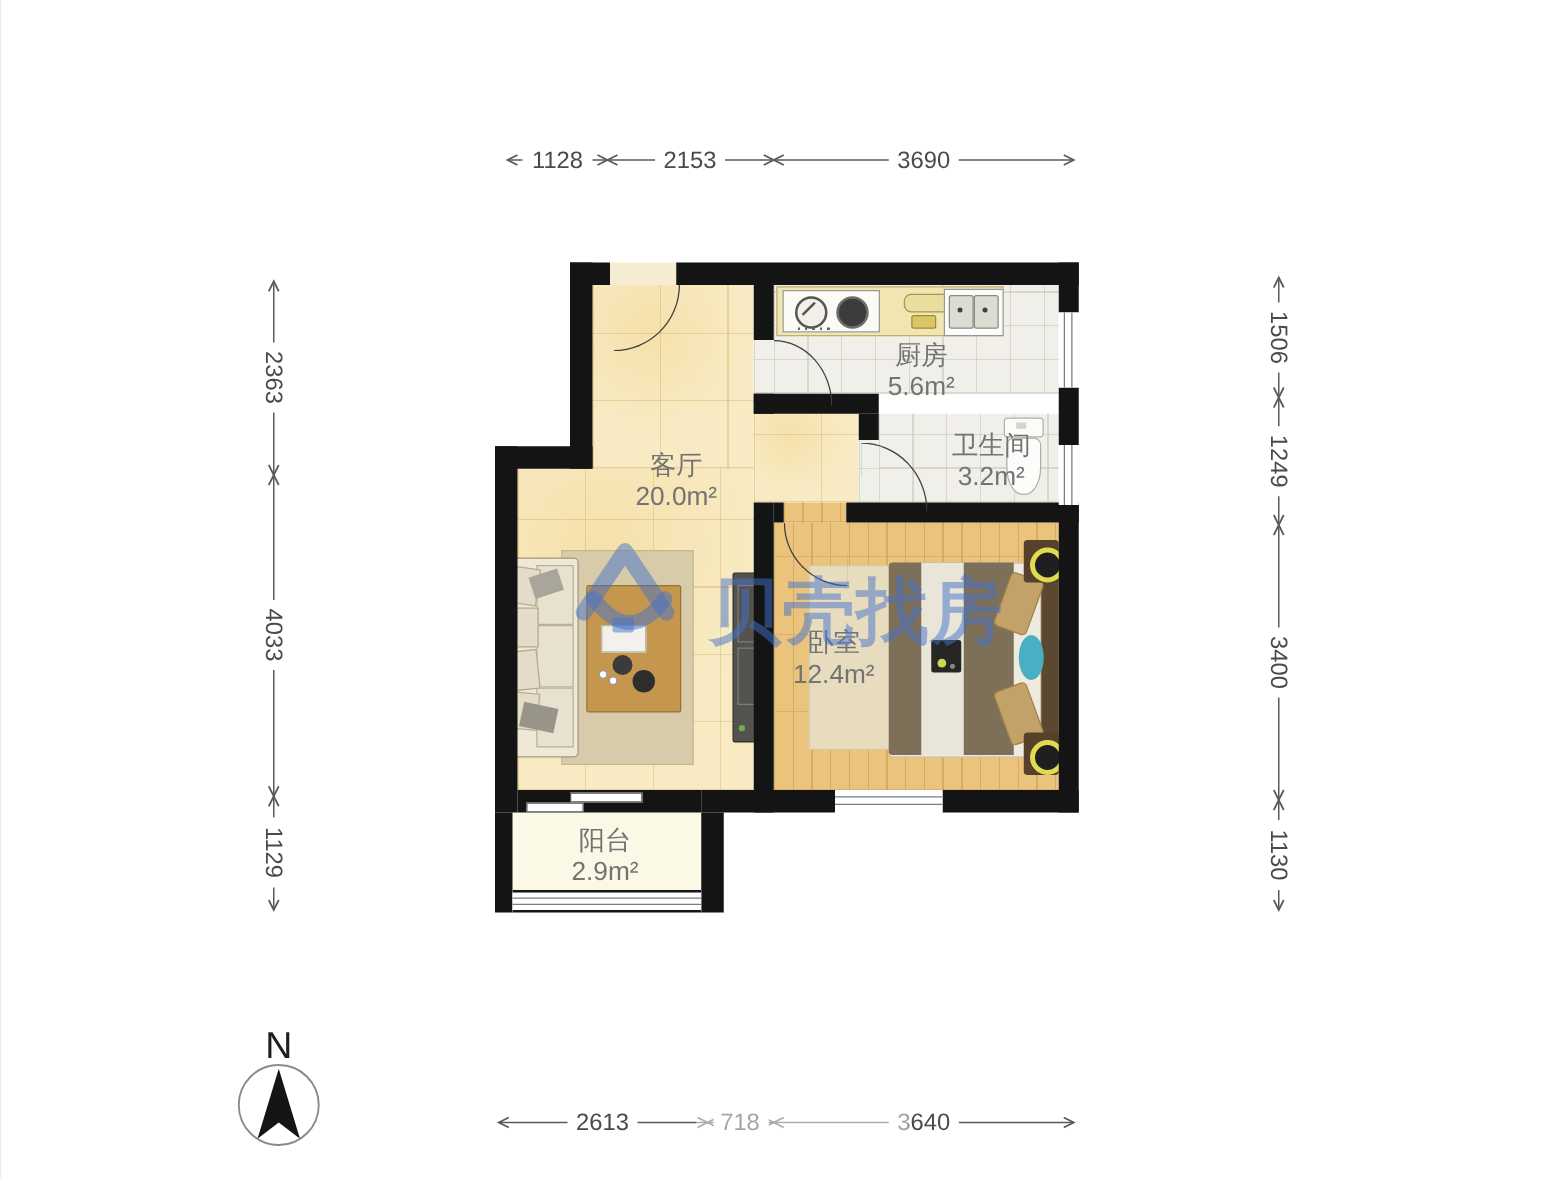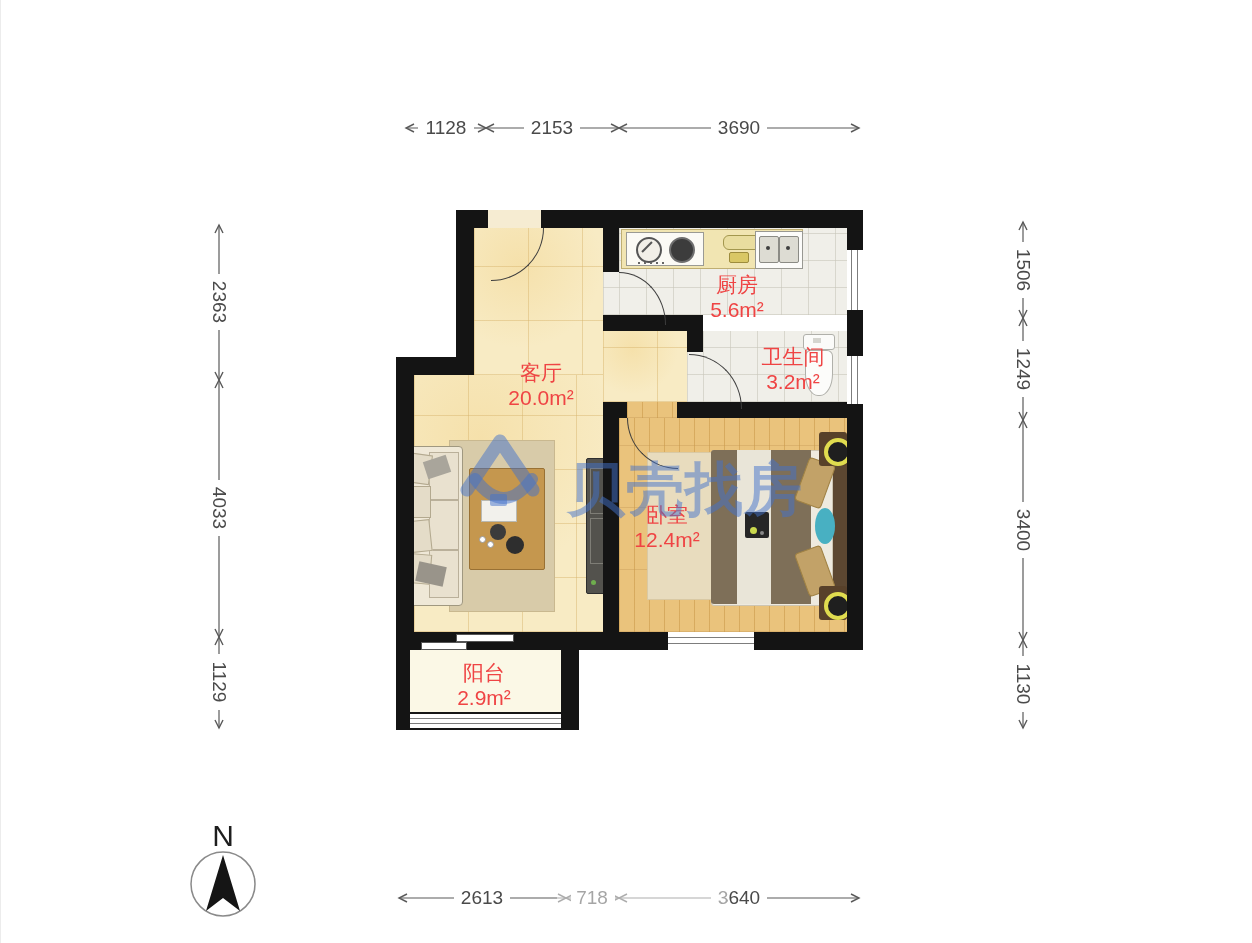--- a/index.html
+++ b/index.html
@@ -20,21 +20,21 @@
                      repeating-linear-gradient(0deg, rgba(150,100,40,.18) 0 1px, transparent 1px 62px);}
   .f-balcony{background-color:#fbf8e6;}
   .win{position:absolute;background:#fff;}
   .winline{position:absolute;background:#7d7d7d;}
   .slot{position:absolute;background:#fff;border:1px solid #555;}
   .arc{position:absolute;border:0 solid #3d3d3d;background:transparent;}
   .arc-br{border-right-width:1.6px;border-bottom-width:1.6px;border-bottom-right-radius:100%;}
   .arc-tr{border-top-width:1.6px;border-right-width:1.6px;border-top-right-radius:100%;}
   .arc-bl{border-left-width:1.6px;border-bottom-width:1.6px;border-bottom-left-radius:100%;}
   .furn{position:absolute;}
-  .room-label{position:absolute;transform:translateX(-50%);text-align:center;color:#ef4444;
+  .room-label{position:absolute;transform:translateX(-50%);text-align:center;color:#737373;
               font-size:21px;line-height:25px;white-space:nowrap;z-index:7;}
   .dim-label{font-size:19px;fill:#4a4a4a;}
   #dims-svg{position:absolute;left:0;top:0;z-index:8;pointer-events:none;}
   #watermark-text{position:absolute;left:566px;top:451px;font-size:58px;font-weight:700;
                   letter-spacing:1px;color:rgba(66,114,204,0.5);z-index:9;white-space:nowrap;}
 </style>
 </head>
 <body>
 
 <div id="canvas">

